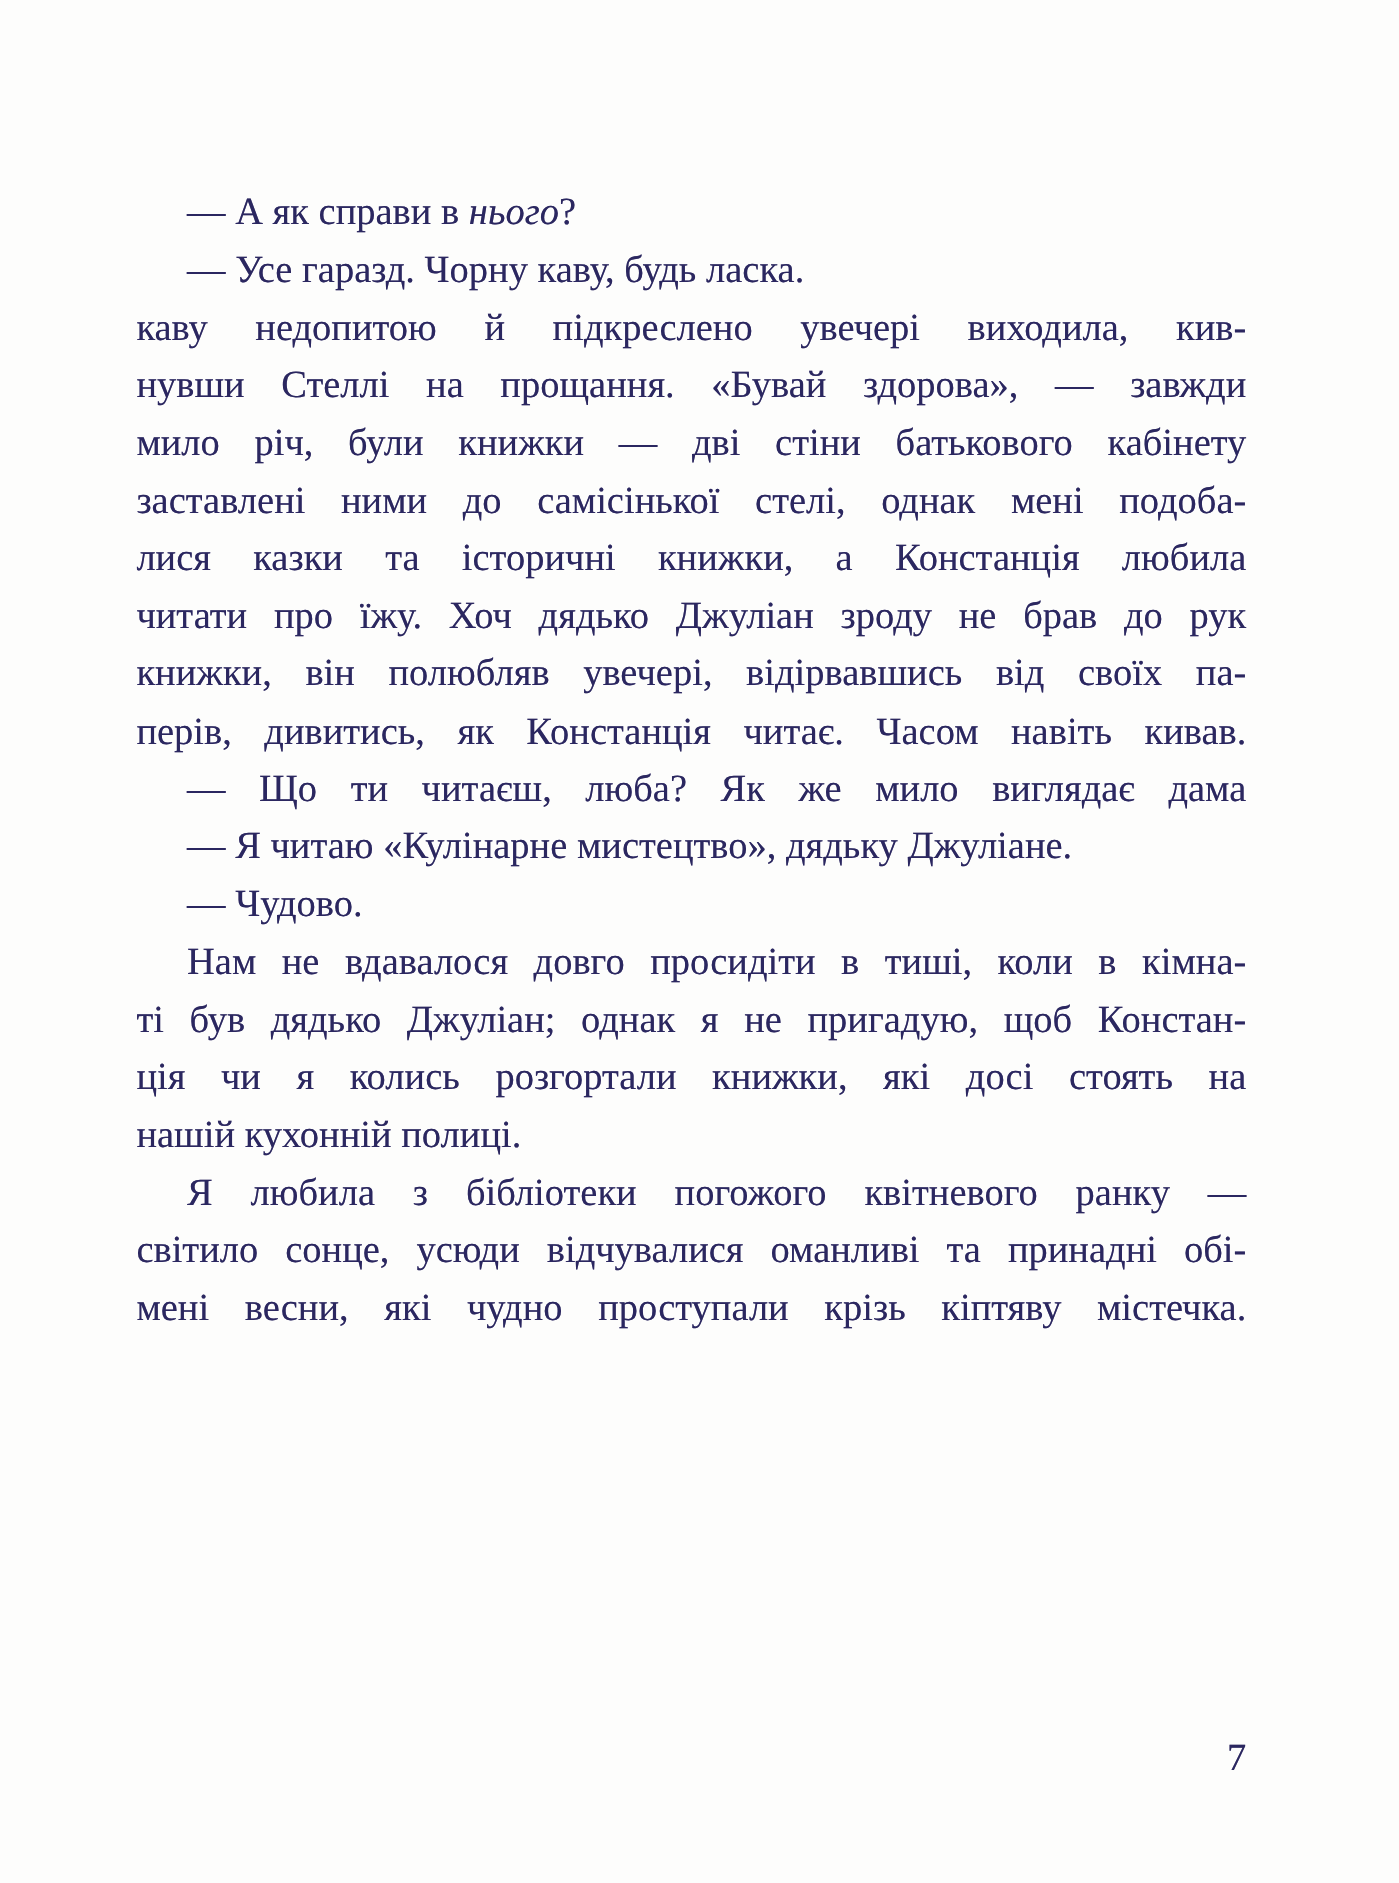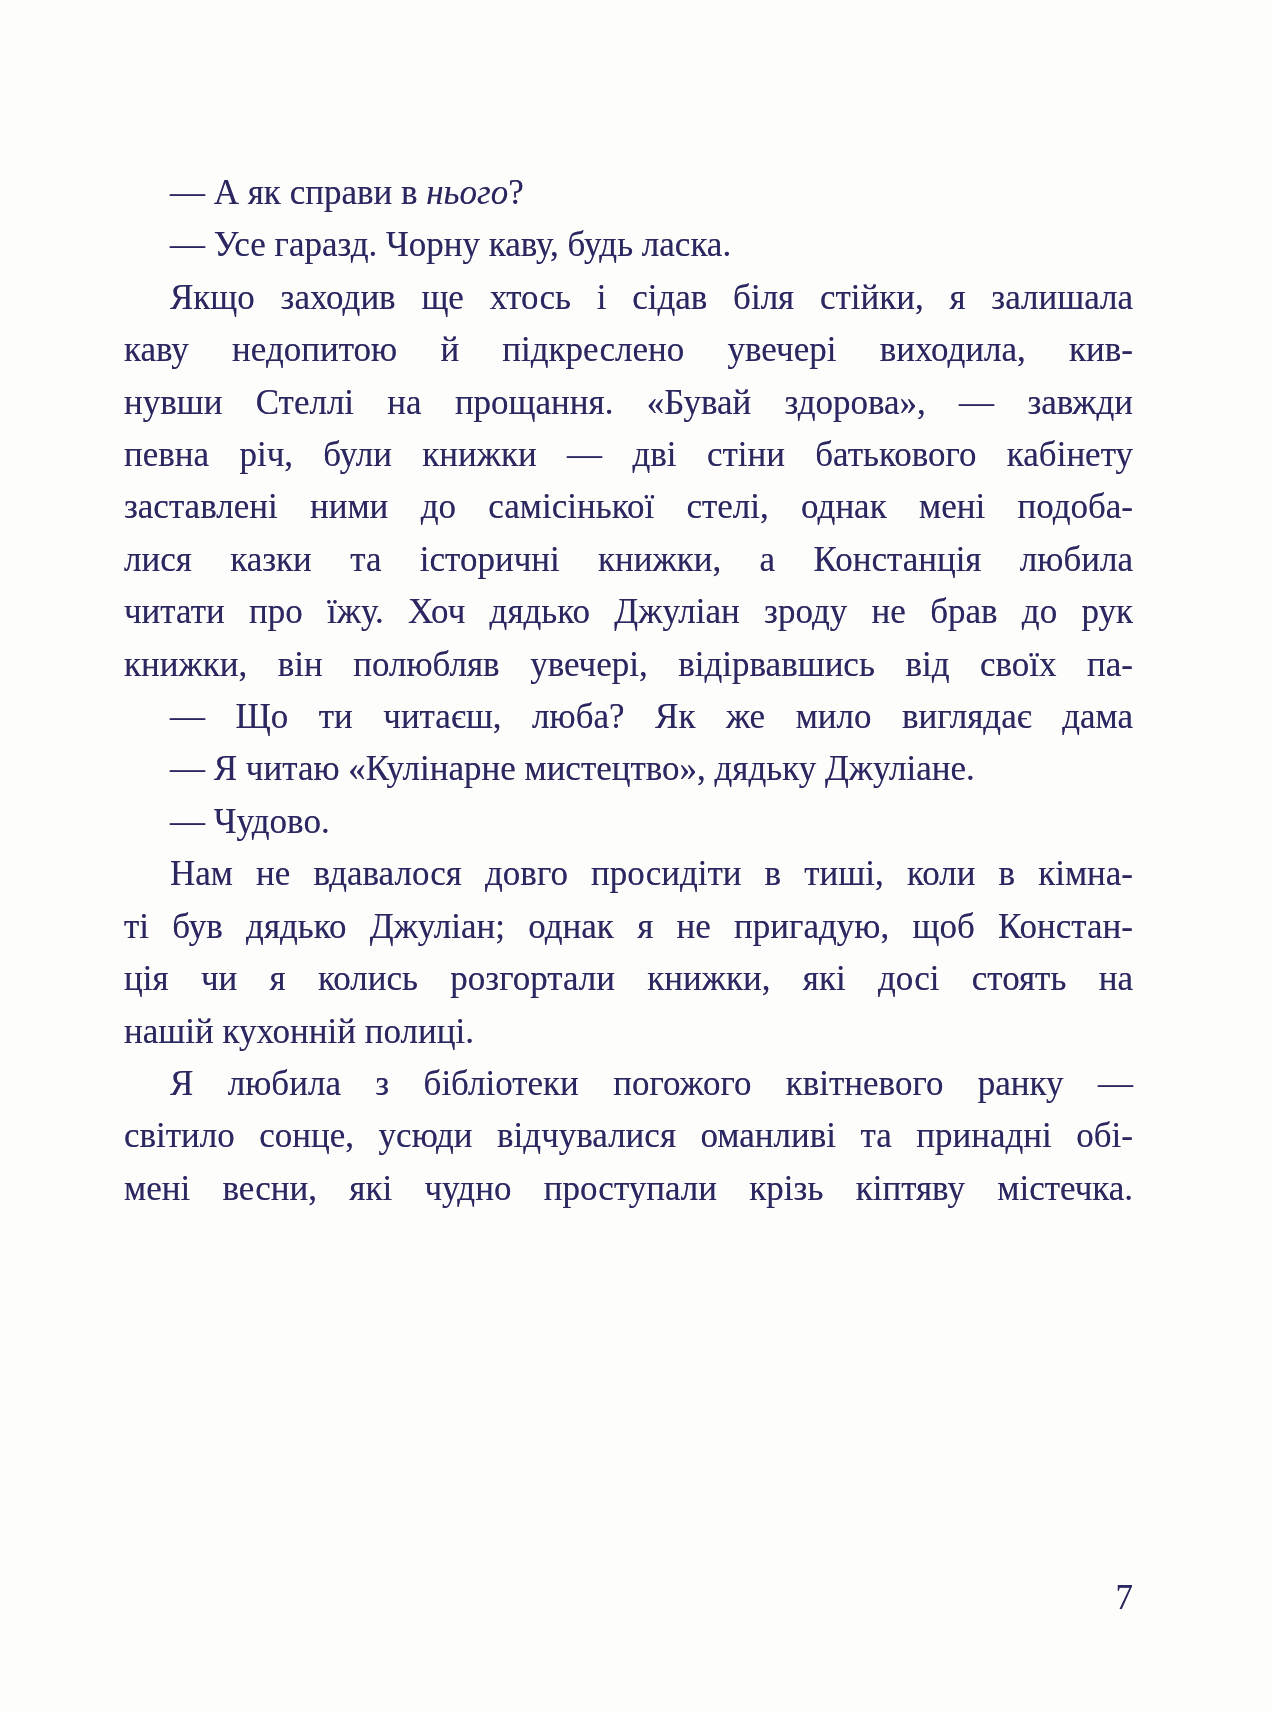--- a/index.html
+++ b/index.html
@@ -56,28 +56,28 @@
     text-shadow: 0 0 0.6px rgba(43, 39, 96, 0.55);
   }
 </style>
 </head>
 <body>
 
 <div class="book-page">
   <div class="page-text">
       <div class="text-line indent"><span>— А як справи в </span><em>нього</em><span>?</span></div>
       <div class="text-line indent"><span>— Усе гаразд. Чорну каву, будь ласка.</span></div>
-      <div class="text-line indent fill"><span>Якщо заходив ще хтось і сідав біля стійки, я залишала</span></div>
       <div class="text-line fill"><span>каву недопитою й підкреслено увечері виходила, кив-</span></div>
       <div class="text-line fill"><span>нувши Стеллі на прощання. «Бувай здорова», — завжди</span></div>
-      <div class="text-line fill"><span>певна річ, були книжки — дві стіни батькового кабінету</span></div>
+      <div class="text-line fill"><span>мило річ, були книжки — дві стіни батькового кабінету</span></div>
       <div class="text-line fill"><span>заставлені ними до самісінької стелі, однак мені подоба-</span></div>
       <div class="text-line fill"><span>лися казки та історичні книжки, а Констанція любила</span></div>
       <div class="text-line fill"><span>читати про їжу. Хоч дядько Джуліан зроду не брав до рук</span></div>
       <div class="text-line fill"><span>книжки, він полюбляв увечері, відірвавшись від своїх па-</span></div>
+      <div class="text-line fill"><span>перів, дивитись, як Констанція читає. Часом навіть кивав.</span></div>
       <div class="text-line indent fill"><span>— Що ти читаєш, люба? Як же мило виглядає дама</span></div>
       <div class="text-line indent"><span>— Я читаю «Кулінарне мистецтво», дядьку Джуліане.</span></div>
       <div class="text-line indent"><span>— Чудово.</span></div>
       <div class="text-line indent fill"><span>Нам не вдавалося довго просидіти в тиші, коли в кімна-</span></div>
       <div class="text-line fill"><span>ті був дядько Джуліан; однак я не пригадую, щоб Констан-</span></div>
       <div class="text-line fill"><span>ція чи я колись розгортали книжки, які досі стоять на</span></div>
       <div class="text-line"><span>нашій кухонній полиці.</span></div>
       <div class="text-line indent fill"><span>Я любила з бібліотеки погожого квітневого ранку —</span></div>
       <div class="text-line fill"><span>світило сонце, усюди відчувалися оманливі та принадні обі-</span></div>
       <div class="text-line fill"><span>мені весни, які чудно проступали крізь кіптяву містечка.</span></div>

